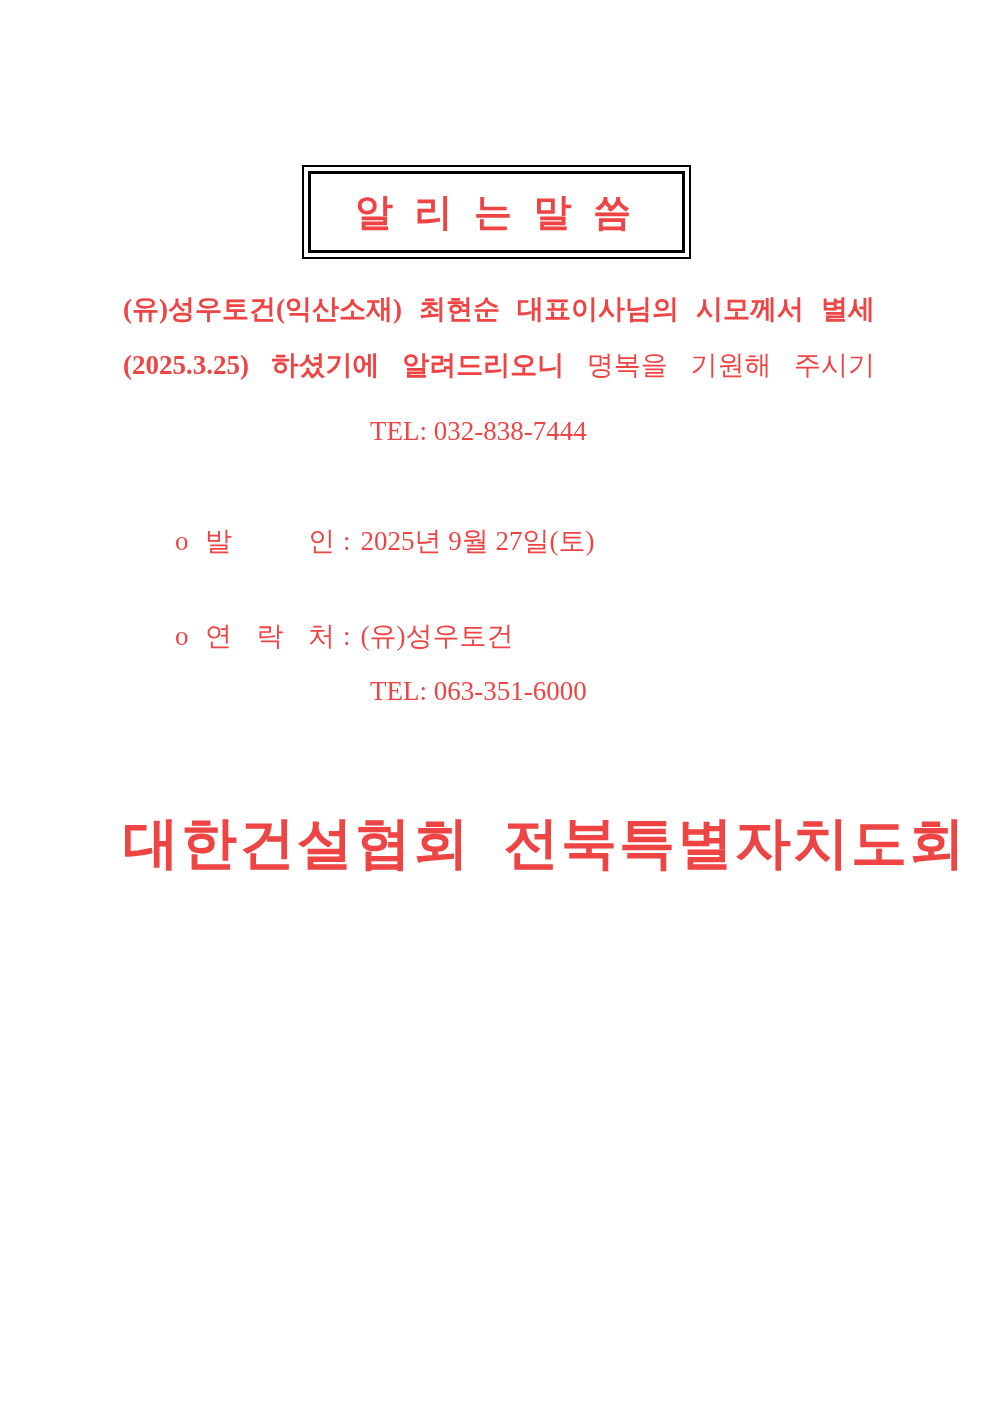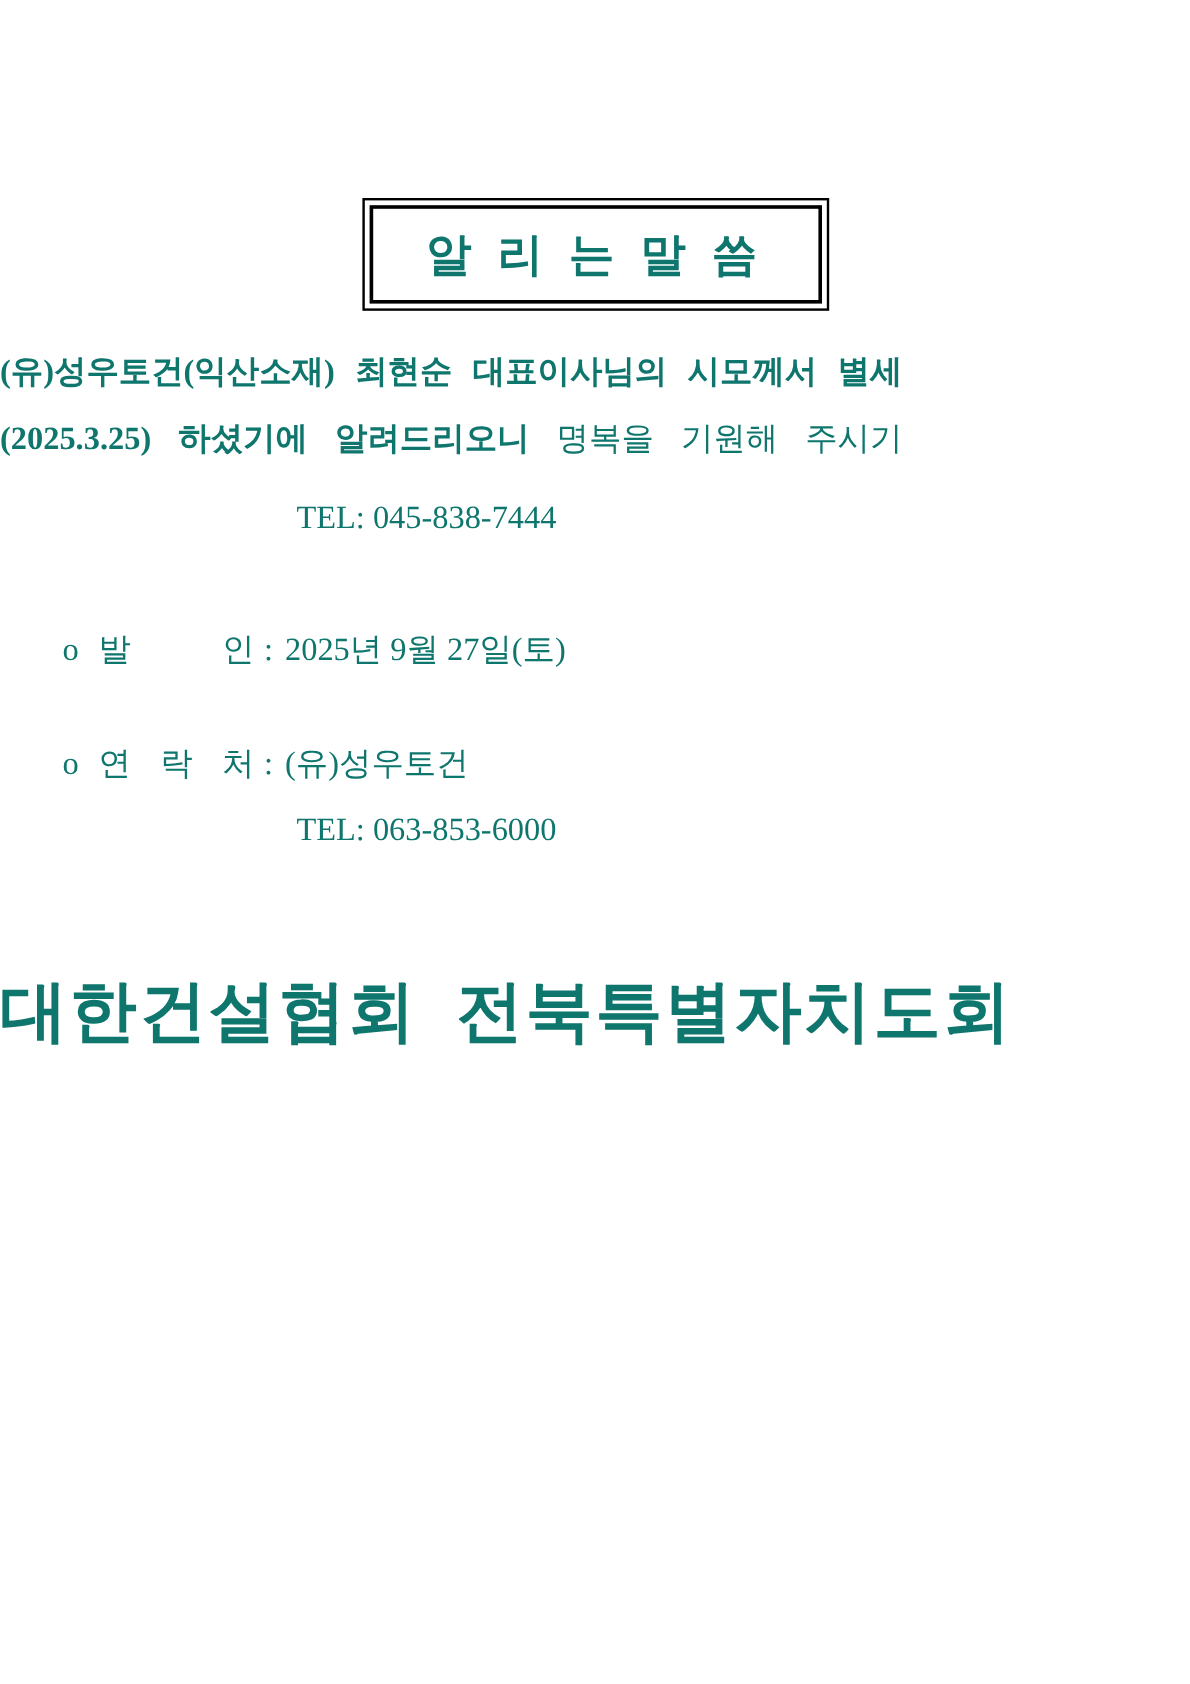--- a/index.html
+++ b/index.html
@@ -5,21 +5,21 @@
   html, body {
     margin: 0;
     padding: 0;
     background: #ffffff;
   }
   .page {
     position: relative;
     width: 992px;
     height: 1403px;
     background: #ffffff;
-    color: #0f766e;
+    color: #ef4444;
     font-family: "Liberation Serif", "DejaVu Serif", serif;
     overflow: hidden;
   }
   
   .title-outer {
     margin: 165px auto 0 auto;
     width: 389px;
     border: 2px solid #000000;
     padding: 4px;
     box-sizing: border-box;
@@ -33,20 +33,21 @@
   }
   .title-text {
     font-size: 38px;
     font-weight: bold;
     letter-spacing: 6px;
     white-space: pre;
   }
   
   .content {
     width: 752px;
+    margin-left: 123px;
     font-size: 27px;
   }
   .para {
     margin-top: 22px;
   }
   .para-line {
     line-height: 56px;
     white-space: normal;
   }
   .justified {
@@ -107,28 +108,28 @@
   <div class="content">
 
     <div class="para">
       <div class="para-line justified bold">(유)성우토건(익산소재) 최현순 대표이사님의 시모께서 별세</div>
       <div class="para-line justified">
         <span class="bold">(2025.3.25) 하셨기에 알려드리오니</span>
         <span>명복을 기원해 주시기</span>
       </div>
     </div>
 
-    <div class="item-row tel-indent mt-tel1">TEL: 045-838-7444</div>
+    <div class="item-row tel-indent mt-tel1">TEL: 032-838-7444</div>
 
     <div class="item-row item-indent mt-item2">
       <span class="item-bullet">o</span><span class="item-label">발 인</span><span class="item-colon">:</span><span>2025년 9월 27일(토)</span>
     </div>
 
     <div class="item-row item-indent mt-item3">
       <span class="item-bullet">o</span><span class="item-label">연 락 처</span><span class="item-colon">:</span><span>(유)성우토건</span>
     </div>
-    <div class="item-row tel-indent mt-tel2">TEL: 063-853-6000</div>
+    <div class="item-row tel-indent mt-tel2">TEL: 063-351-6000</div>
 
 
     <div class="org-footer">대한건설협회  전북특별자치도회</div>
 
   </div>
 </div>
 
 </body></html>

